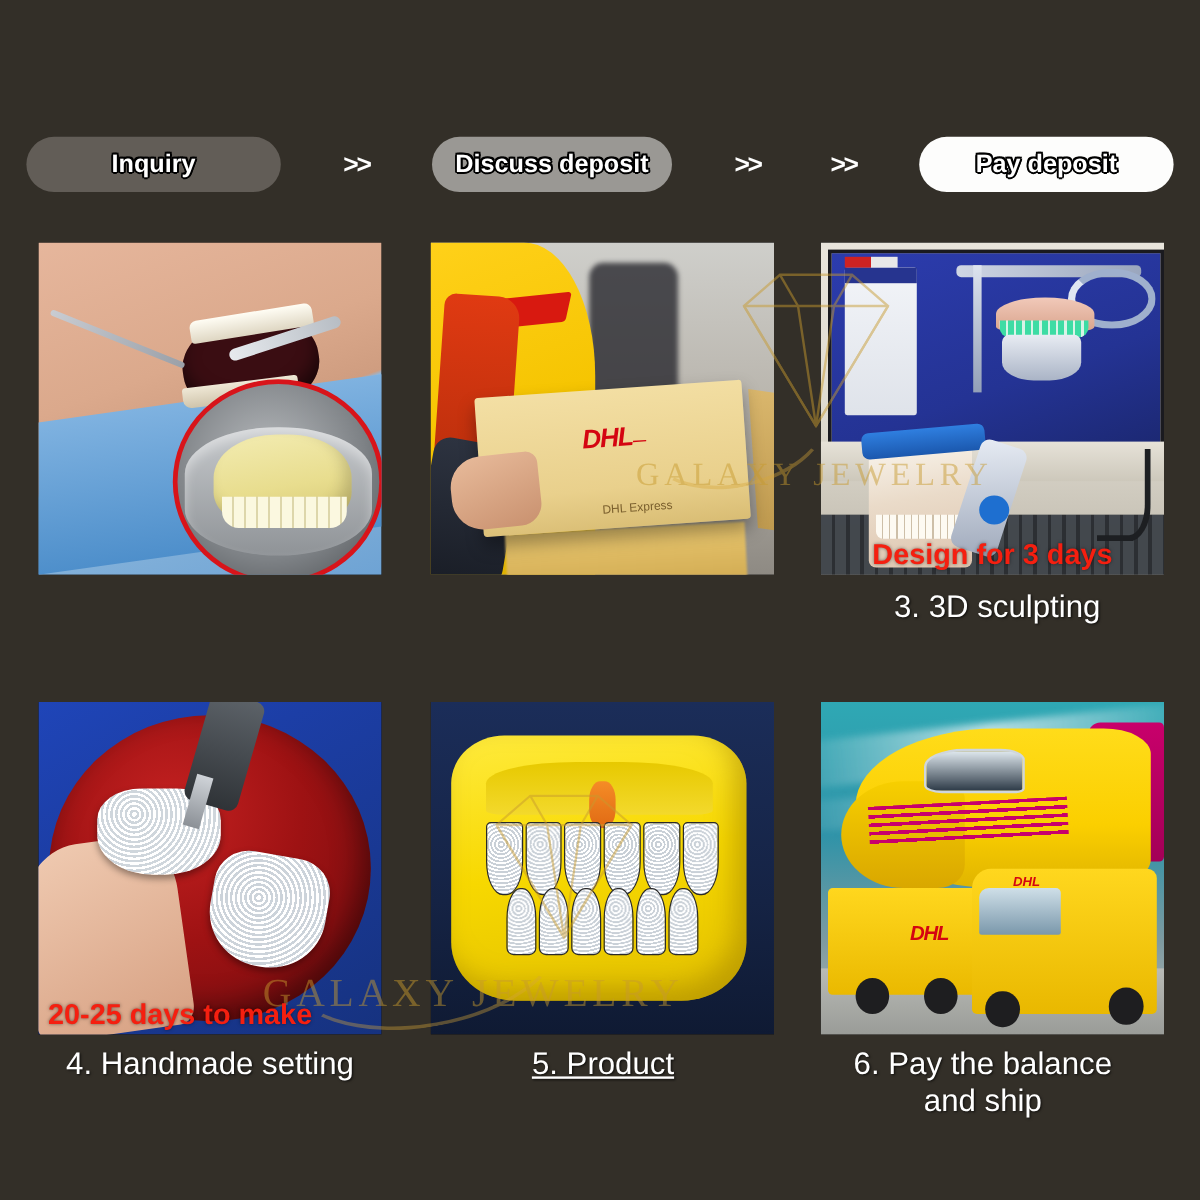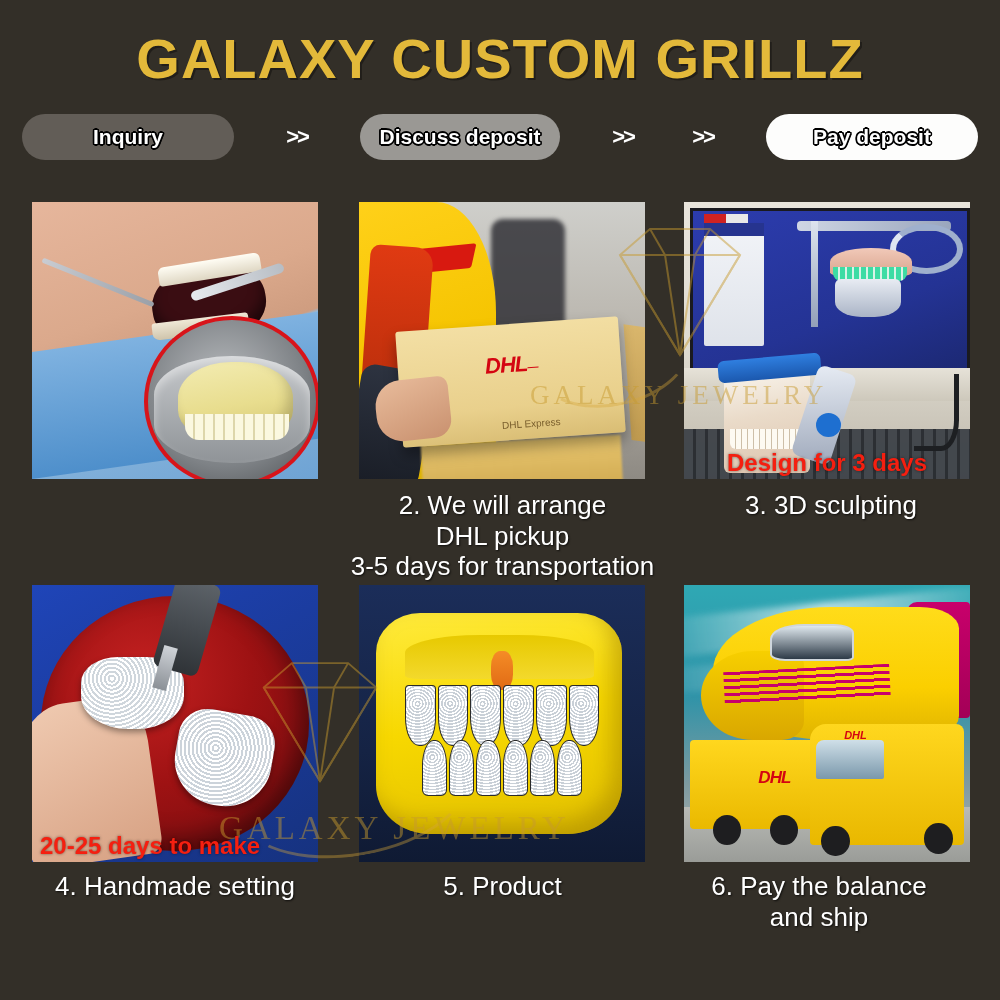--- a/index.html
+++ b/index.html
@@ -113,41 +113,42 @@
     text-align: center;
     color: #ffffff;
     font-size: 26px;
     line-height: 1.18;
     text-shadow: 1px 1px 2px rgba(0,0,0,0.7);
   }
   .cap1 { left: 10px;  top: 490px; width: 330px; }
   .cap2 { left: 335px; top: 490px; width: 335px; }
   .cap3 { left: 666px; top: 490px; width: 330px; }
   .cap4 { left: 10px;  top: 871px; width: 330px; }
-  .cap5 { left: 335px; top: 871px; width: 335px; }
+  .cap5 { left: 335px; top: 871px; width: 335px; text-decoration: underline; }
   .cap6 { left: 654px; top: 871px; width: 330px; }
 
   
   .footer {
     position: absolute;
     left: 0;
     top: 940px;
     width: 1000px;
     text-align: center;
     color: #fadcda;
     font-size: 27px;
     white-space: nowrap;
   }
 
   
   .watermark {
     position: absolute;
     pointer-events: none;
     z-index: 5;
     opacity: 0.48;
+    text-align: right;
   }
   .wm-a { left: 590px; top: 215px; width: 180px; height: 230px; }
   .wm-b { left: 205px; top: 650px; width: 380px; height: 215px; }
   .wm-text {
     position: absolute;
     font-family: "Liberation Serif", serif;
     color: #c79a2e;
     letter-spacing: 4px;
     white-space: nowrap;
     font-weight: normal;
@@ -334,21 +335,20 @@
   .s6-w1 { left:48%; bottom:2%; }
   .s6-w2 { left:84%; bottom:3%; }
   .s6-w3 { left:10%; bottom:6%; }
   .s6-w4 { left:30%; bottom:6%; }
 </style>
 </head>
 <body>
 
 <div id="poster">
 
-  <div class="title">GALAXY CUSTOM GRILLZ</div>
 
   <div class="stepbar">
     <div class="step step-0">
       <span>Inquiry</span>
     </div>
     <div class="arrow">&gt;&gt;</div>
     <div class="step step-1">
       <span>Discuss deposit</span>
     </div>
     <div class="arrow">&gt;&gt;</div>
@@ -507,20 +507,19 @@
         <line x1="30" y1="40" x2="90" y2="140"></line>
         <line x1="75" y1="40" x2="90" y2="140"></line>
         <line x1="105" y1="40" x2="90" y2="140"></line>
         <line x1="150" y1="40" x2="90" y2="140"></line>
       </g>
     </svg>
     <div class="wm-swoosh"></div>
     <div class="wm-text">GALAXY  JEWELRY</div>
   </div>
 
-  <div class="caption cap2">2. We will arrange<br>DHL pickup<br>3-5 days for transportation</div>
   <div class="caption cap3">3. 3D sculpting</div>
   <div class="caption cap4">4. Handmade setting</div>
   <div class="caption cap5">5. Product</div>
   <div class="caption cap6">6. Pay the balance<br>and ship</div>
 
 
 </div>
 
 </body></html>

